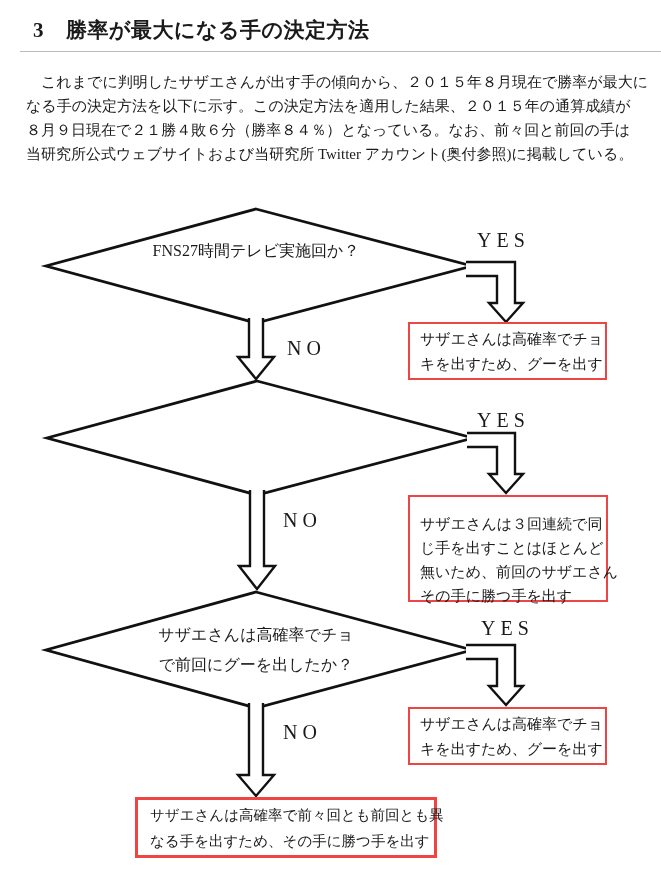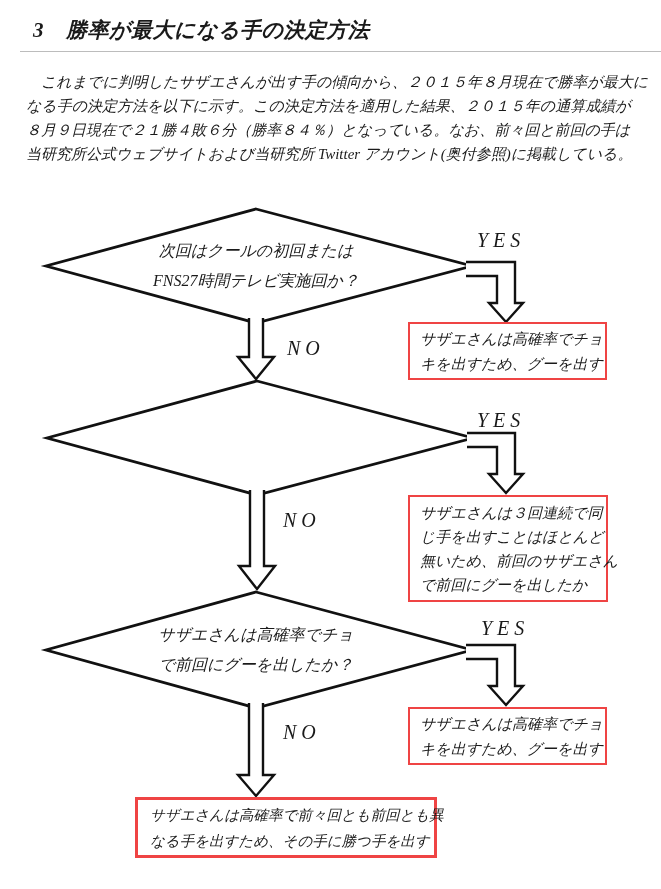--- a/index.html
+++ b/index.html
@@ -4,21 +4,20 @@
 <style>
   html, body { margin: 0; padding: 0; background: #ffffff; }
   .page {
     position: relative;
     width: 661px;
     height: 889px;
     background: #ffffff;
     font-family: "Liberation Serif", "DejaVu Serif", serif;
     color: #1a1a1a;
     overflow: hidden;
-    font-style: italic;
   }
   .heading {
     position: absolute;
     left: 33px;
     top: 16px;
     font-size: 21px;
     font-weight: bold;
     letter-spacing: 0.5px;
     white-space: nowrap;
   }
@@ -69,21 +68,21 @@
     position: absolute;
     box-sizing: border-box;
     border: 2px solid #ef4444;
     background: #ffffff;
     padding: 3px 10px;
     font-size: 15px;
     line-height: 25px;
   }
   .rbox div { white-space: nowrap; }
   #box1 { left: 408px; top: 322px; width: 199px; height: 58px; }
-  #box2 { left: 408px; top: 495px; width: 200px; height: 107px; line-height: 24px; padding-top: 4px; }
+  #box2 { left: 408px; top: 495px; width: 200px; height: 107px; line-height: 24px; padding-top: 15px; }
   #box3 { left: 408px; top: 707px; width: 199px; height: 58px; }
   #box4 { left: 115px; top: 797px; width: 302px; height: 61px; border-width: 3px; font-size: 14.5px; line-height: 26px; padding: 2px 12px; margin-left: 20px; }
 </style>
 </head>
 <body>
 
 <div class="page">
 
   <div class="heading">
     <span class="num">3</span><span>勝率が最大になる手の決定方法</span>
@@ -107,21 +106,20 @@
     <path d="M249,318 V357 H238 L256,379 L274,357 H263 V318" fill="#ffffff" stroke="#111" stroke-width="2.4"></path>
     <path d="M250,490 V566 H239 L257,589 L275,566 H264 V490" fill="#ffffff" stroke="#111" stroke-width="2.4"></path>
     <path d="M249,703 V775 H238 L256,796 L274,775 H263 V703" fill="#ffffff" stroke="#111" stroke-width="2.4"></path>
 
     <path d="M466,262 H515 V303 H523 L506,322 L489,303 H497 V276 H466" fill="#ffffff" stroke="#111" stroke-width="2.4"></path>
     <path d="M467,433 H515 V474 H523 L506,493 L489,474 H497 V447 H467" fill="#ffffff" stroke="#111" stroke-width="2.4"></path>
     <path d="M466,645 H515 V686 H523 L506,705 L489,686 H497 V659 H466" fill="#ffffff" stroke="#111" stroke-width="2.4"></path>
   </svg>
 
   <div class="dtext" id="dtext1">
-      <div>次回はクールの初回または</div>
       <div>FNS27時間テレビ実施回か？</div>
     </div>
   <div class="dtext" id="dtext3">
       <div>サザエさんは高確率でチョ</div>
       <div>で前回にグーを出したか？</div>
     </div>
 
   <div class="yn" id="yes1">YES</div>
   <div class="yn" id="no1">NO</div>
   <div class="yn" id="yes2">YES</div>
@@ -130,21 +128,21 @@
   <div class="yn" id="no3">NO</div>
 
   <div class="rbox" id="box1">
       <div>サザエさんは高確率でチョ</div>
       <div>キを出すため、グーを出す</div>
     </div>
   <div class="rbox" id="box2">
       <div>サザエさんは３回連続で同</div>
       <div>じ手を出すことはほとんど</div>
       <div>無いため、前回のサザエさん</div>
-      <div>で前回にグーを出したか</div>
+      <div>その手に勝つ手を出す</div>
     </div>
   <div class="rbox" id="box3">
       <div>サザエさんは高確率でチョ</div>
       <div>キを出すため、グーを出す</div>
     </div>
   <div class="rbox" id="box4">
       <div>サザエさんは高確率で前々回とも前回とも異</div>
       <div>なる手を出すため、その手に勝つ手を出す</div>
     </div>
 

